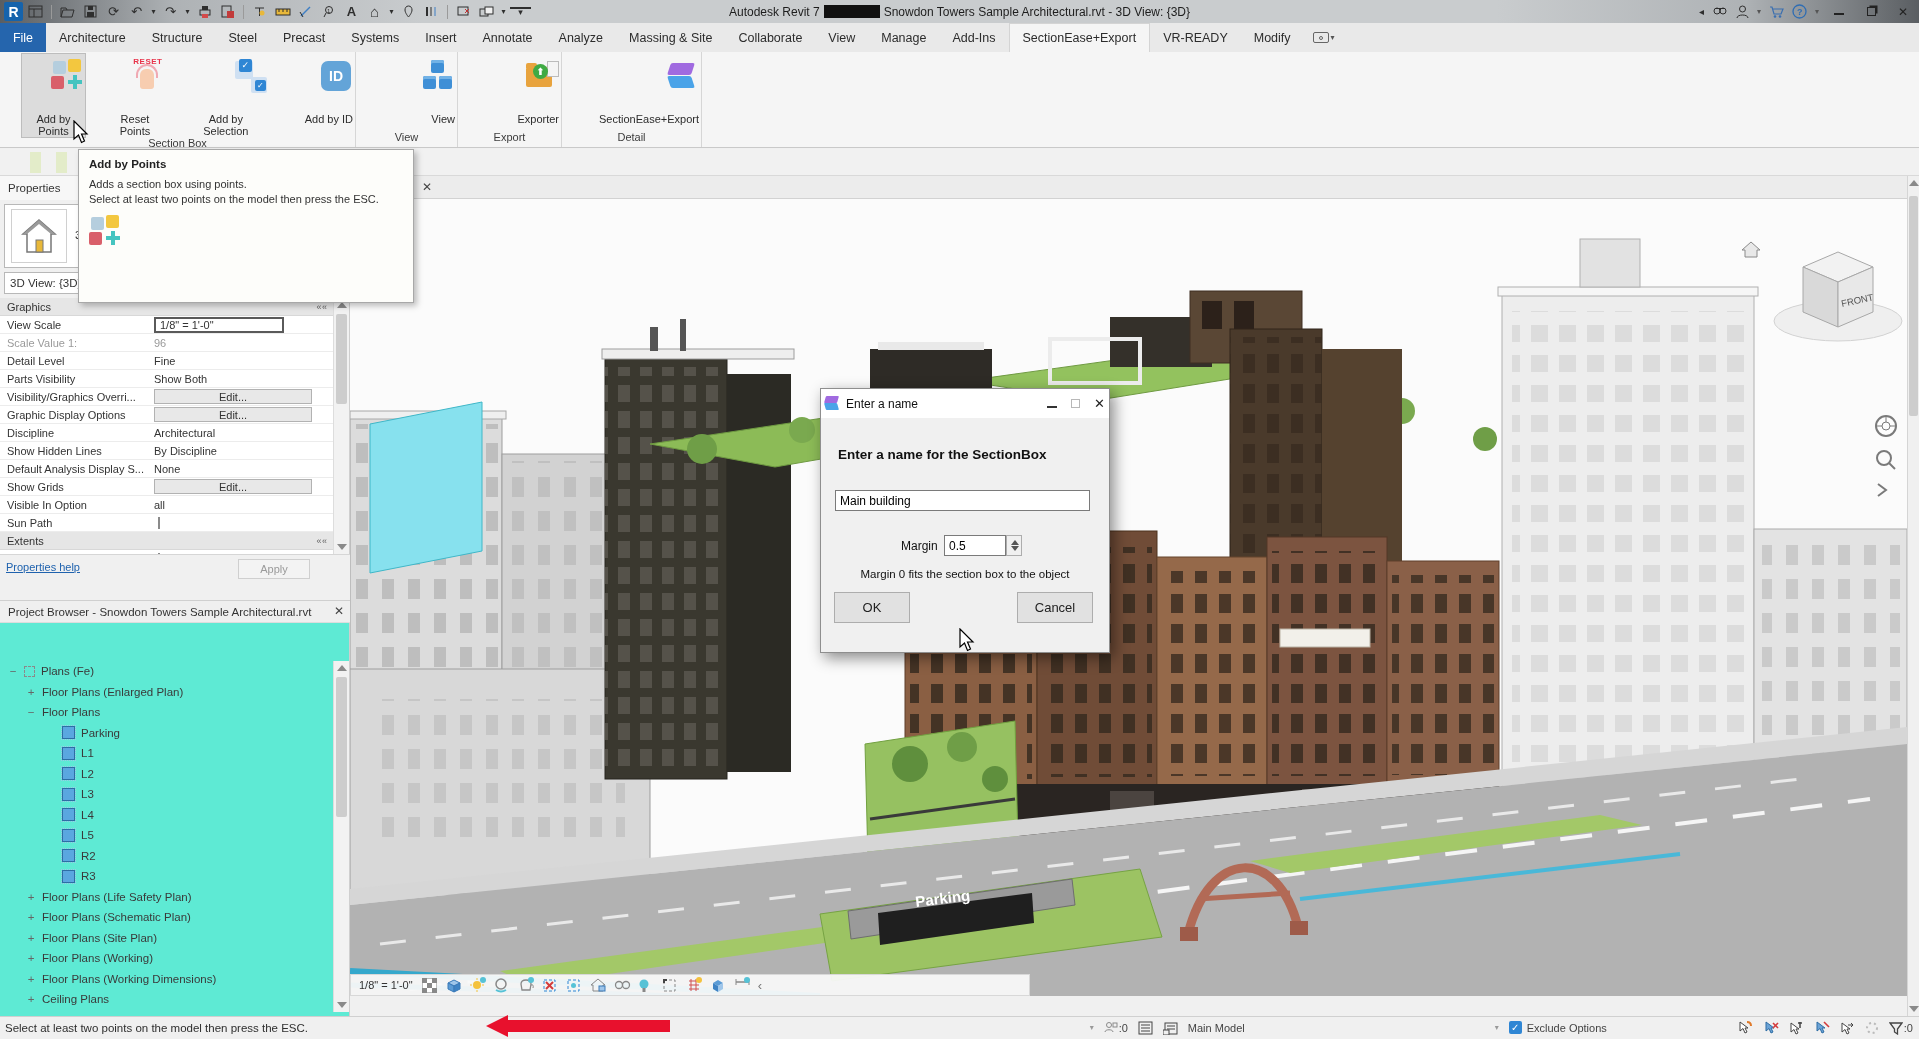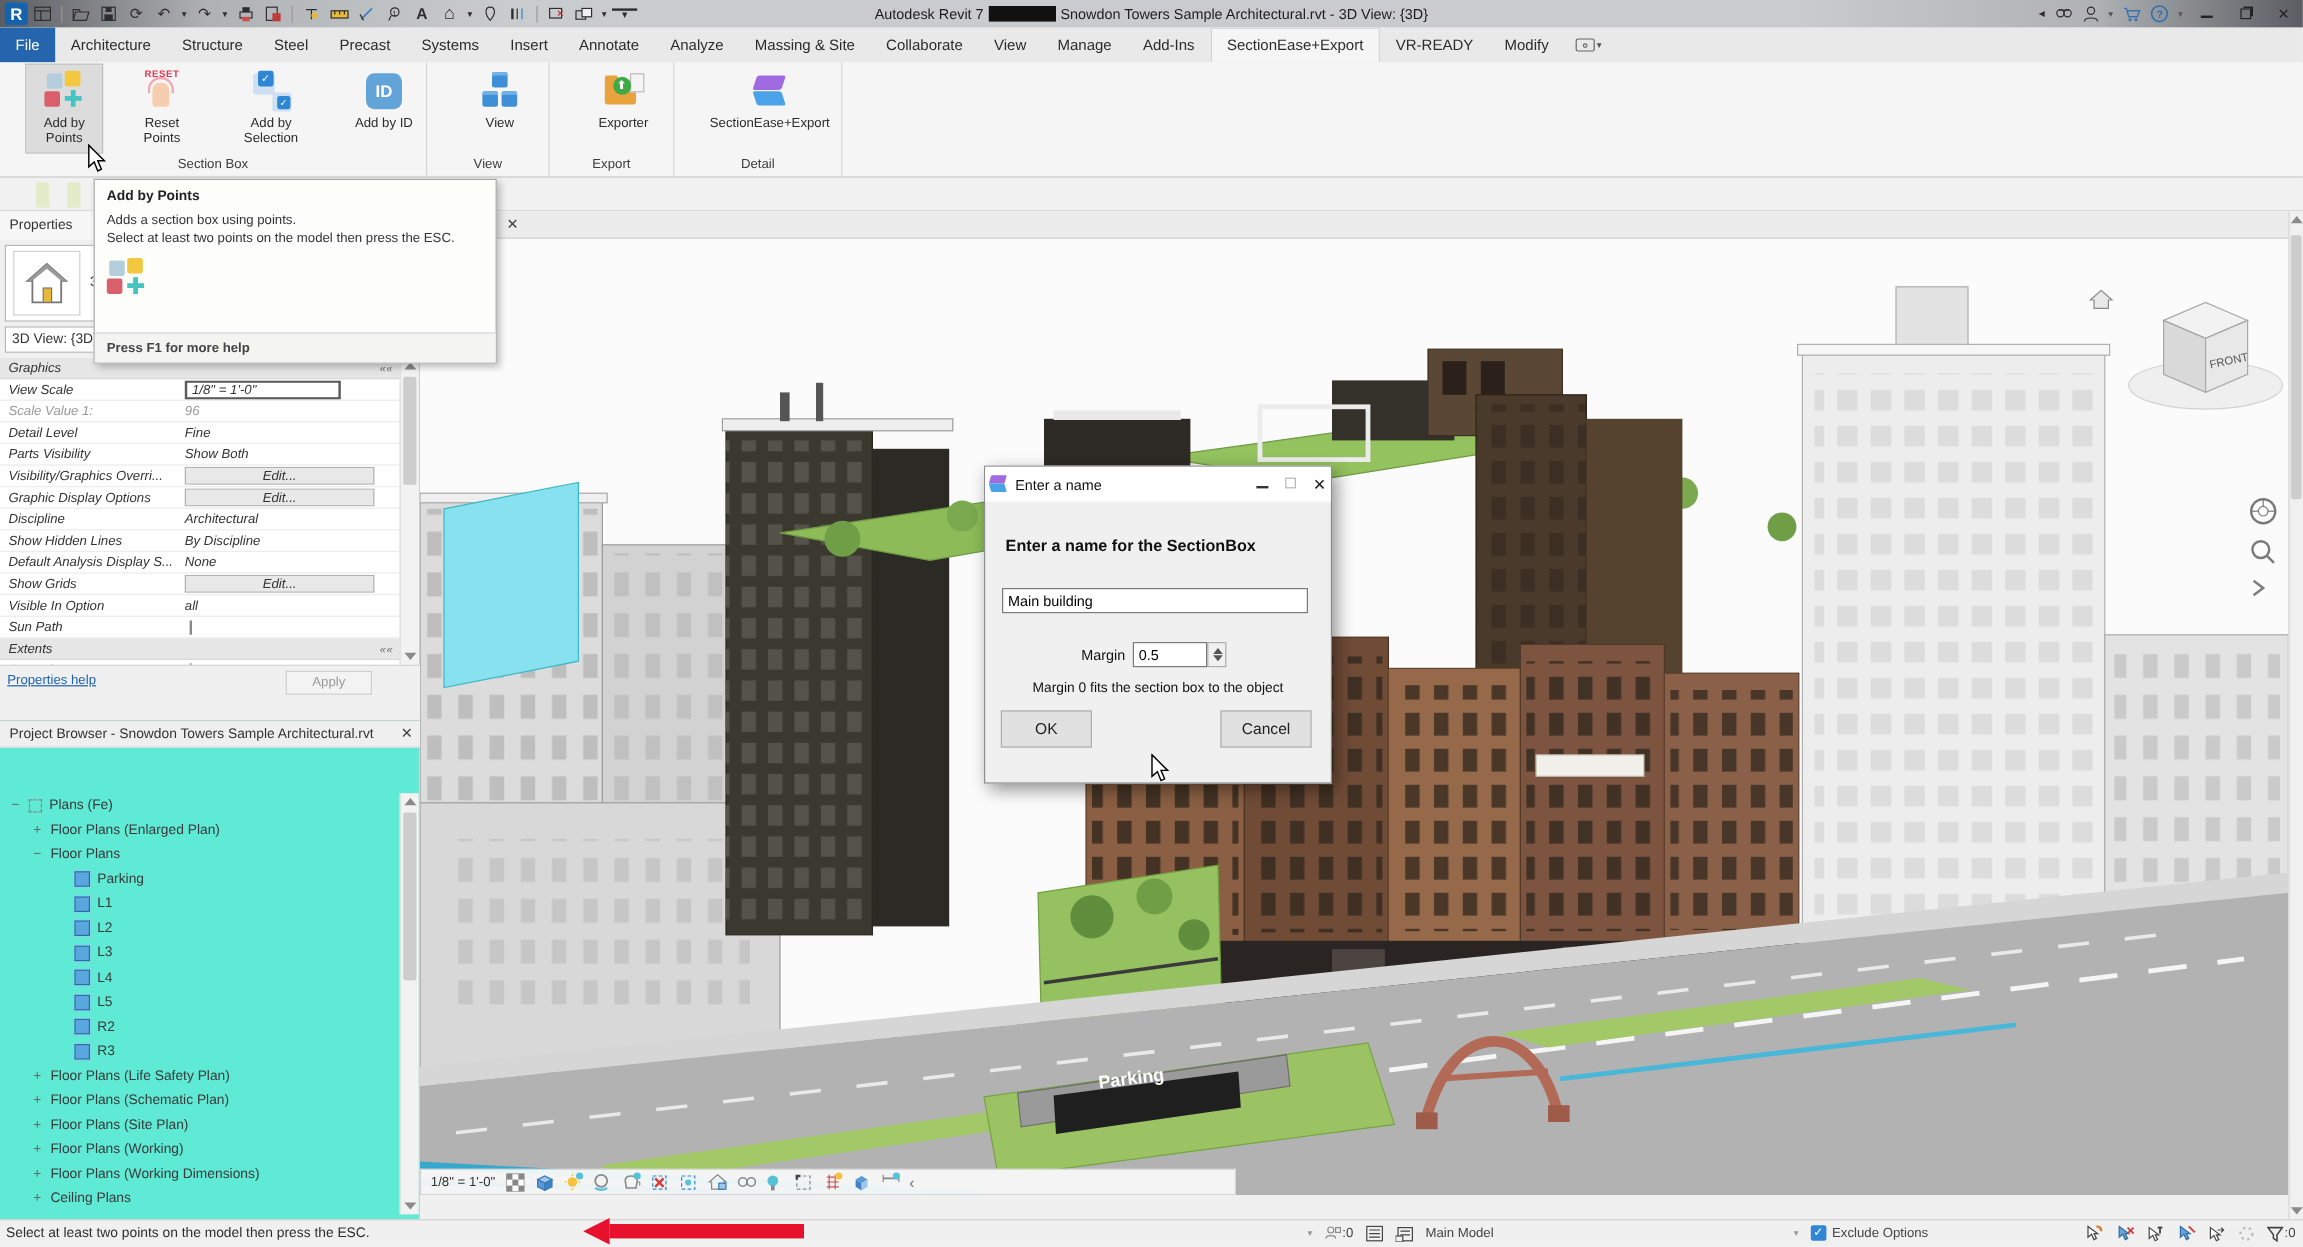--- a/index.html
+++ b/index.html
@@ -35,22 +35,22 @@
   .modify-extra { width:40px; display:flex; align-items:center; justify-content:center; color:#555; gap:2px; }
   .modify-extra .cambox { width:16px; height:11px; border:1px solid #666; border-radius:2px; display:flex; align-items:center; justify-content:center; }
   .modify-extra .camdot { width:4px; height:4px; border:1px solid #666; border-radius:50%; }
 
   
   #ribbon { position:absolute; left:0; top:52px; width:1919px; height:96px; background:#f5f5f5;
     border-bottom:1px solid #c9c9c9; display:flex; }
   .rpanel { display:flex; flex-direction:column; border-right:1px solid #d6d6d6; }
   .rpanel-buttons { display:flex; flex:1; align-items:stretch; padding:2px 2px 0 2px; }
   .rpanel-label { height:20px; display:flex; align-items:center; justify-content:center; color:#3c3c3c; font-size:11px; }
-  .bigbtn { width:84px; display:flex; flex-direction:column; align-items:center; justify-content:flex-start;
-    padding-top:5px; gap:4px; color:#2c2c2c; font-size:11px; text-align:center;margin-left:20px; }
+  .bigbtn { width:84px; display:flex; flex-direction:column; align-items:flex-end; justify-content:flex-start;
+    padding-top:5px; gap:20px; color:#2c2c2c; font-size:11px; text-align:center;margin-left:20px; }
   .bigbtn.hl { background:#dcdcdc; outline:1px solid #bdbdbd; }
   .bicon { width:34px; height:34px; position:relative; }
 
   
   .abp-sq { position:absolute; width:13px; height:13px; border-radius:2px; }
   .abp-b { left:2px; top:2px; background:#b5cede; }
   .abp-y { left:17px; top:0px; background:#f3c73f; }
   .abp-r { left:0px; top:17px; background:#d95f6a; }
   .abp-plus { position:absolute; left:17px; top:16px; width:14px; height:14px; }
   .abp-plus:before { content:""; position:absolute; left:5px; top:0; width:4px; height:14px; background:#45c4c0; }
@@ -92,21 +92,21 @@
 
   
   #properties-palette { position:absolute; left:0; top:176px; width:350px; height:420px; background:#f0f0f0; border-right:1px solid #cfcfcf; }
   #prop-tab { position:absolute; left:0; top:0; width:350px; height:24px; background:#e4e4e4; }
   #prop-tab .tabface { position:absolute; left:0; top:0; width:96px; height:24px; background:#f7f7f7; border-right:1px solid #cfcfcf; display:flex; align-items:center; padding-left:8px; font-size:11.5px; }
   #type-selector { position:absolute; left:4px; top:28px; width:342px; height:64px; background:#fff; border:1px solid #b8b8b8; }
   #type-selector .house { position:absolute; left:6px; top:4px; width:56px; height:54px; border:1px solid #d0d0d0; display:flex; align-items:center; justify-content:center; }
   #type-partial { position:absolute; left:70px; top:24px; font-size:11.5px; }
   #view-combo { position:absolute; left:4px; top:96px; width:342px; height:22px; background:#fff; border:1px solid #b8b8b8; display:flex; align-items:center; padding-left:5px; font-size:11.5px; }
   #prop-grid { position:absolute; left:0; top:122px; width:334px; bottom:42px; background:#fff; overflow:hidden; }
-  .prow { display:flex; height:18px; border-bottom:1px solid #ececec; align-items:center;font-style:italic; }
+  .prow { display:flex; height:18px; border-bottom:1px solid #ececec; align-items:center; }
   .prow .plabel { width:150px; padding-left:7px; color:#333; overflow:hidden; white-space:nowrap; }
   .prow .pval { flex:1; padding-left:4px; overflow:hidden; white-space:nowrap; }
   .prow.pheader { background:#e6e6e6; border-bottom:1px solid #d8d8d8; }
   .prow.pheader .plabel { width:auto; flex:1; }
   .phchev { margin-right:8px; color:#666; font-size:9px; letter-spacing:-1px; }
   .prow.pdisabled .plabel, .prow.pdisabled .pval { color:#9a9a9a; }
   .pinput { border:2px solid #5a5a5a; background:#fff; height:16px; display:flex; align-items:center; padding-left:4px; width:130px; }
   .pbtn { width:158px; height:15px; background:#e8e8e8; border:1px solid #b2b2b2; display:flex; align-items:center; justify-content:center; color:#333; }
   .pchk { width:12px; height:12px; border:1px solid #8a8a8a; background:#fff; margin-left:4px; }
   #prop-scroll { position:absolute; right:0; top:122px; width:16px; bottom:42px; background:#f2f2f2; border-left:1px solid #ddd; }
@@ -861,21 +861,20 @@
 <div id="tooltip">
   <div class="tt-title">Add by Points</div>
   <div class="tt-line">Adds a section box using points.</div>
   <div class="tt-line">Select at least two points on the model then press the ESC.</div>
   <div class="tt-icon">
     <span class="abp-sq abp-b"></span>
       <span class="abp-sq abp-y"></span>
       <span class="abp-sq abp-r"></span>
       <span class="abp-plus"></span>
   </div>
-  <div class="tt-foot">Press F1 for more help</div>
 </div>
 
 <div id="dialog">
   <div id="dlg-titlebar">
     <span style="position:relative;width:14px;height:15px;display:inline-block">
       <span class="dlg-cube-top"></span>
         <span class="dlg-cube-bot"></span>
     </span>
     <span id="dlg-title">Enter a name</span>
   </div>

